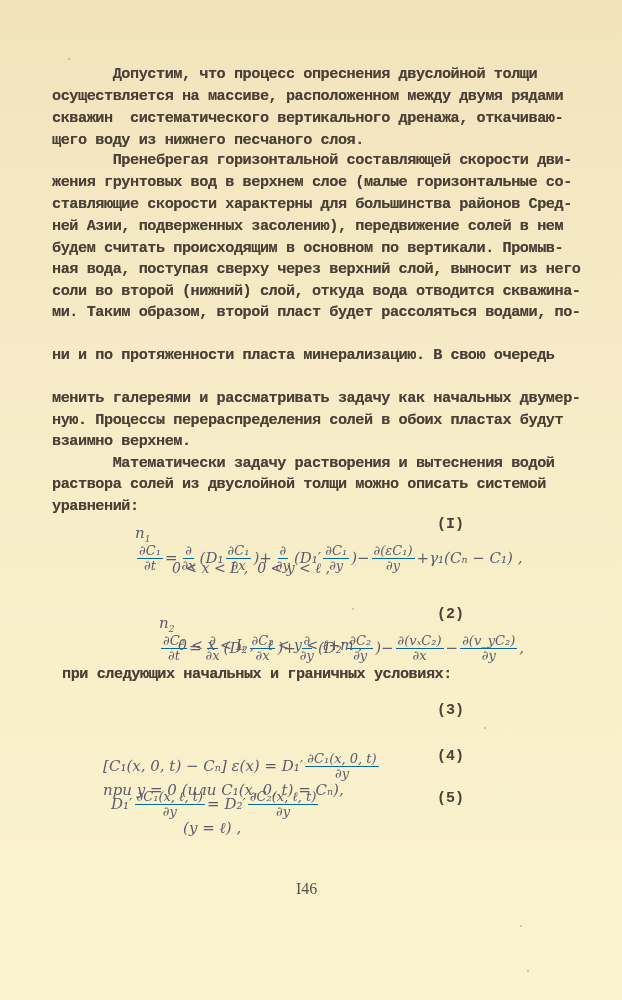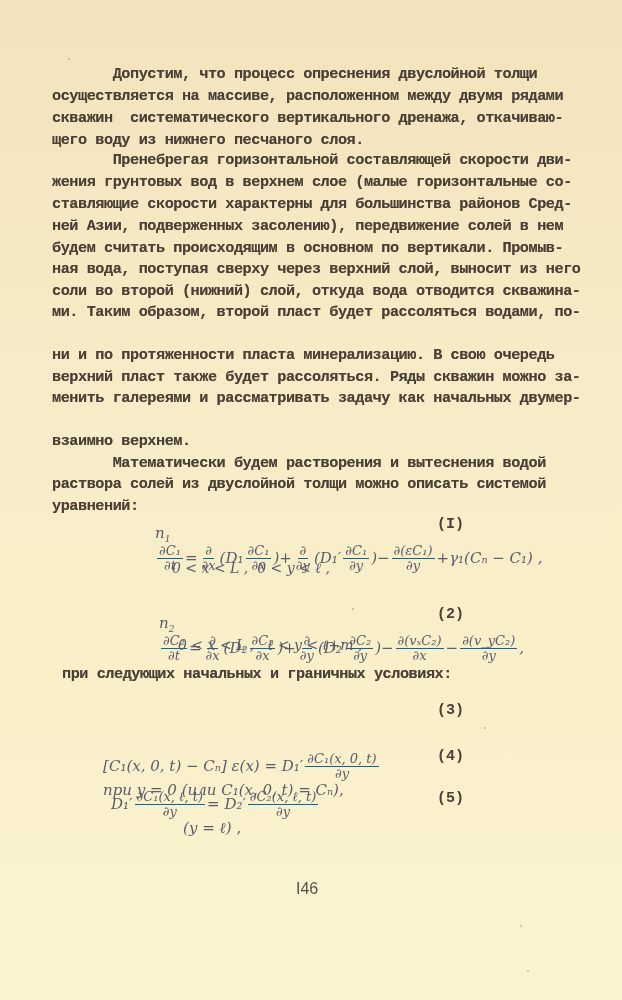--- a/index.html
+++ b/index.html
@@ -31,21 +31,21 @@
     }
     .frac { display: inline-flex; flex-direction: column; align-items: center; vertical-align: middle; margin: 0 2px; font-size: 13px; line-height: 14px; }
     .frac .num { border-bottom: 1px solid #0369a1; padding: 0 2px; }
     .frac .den { padding: 0 2px; }
     .eqnum {
       position: absolute; right: 44px;
       font-family: "Liberation Mono", monospace; font-size: 15px; font-weight: bold; color: #4a4036;
     }
     .pagenum {
       position: absolute; left: 296px; top: 880px;
-      font-family: Liberation Sans, sans-serif; font-size: 16px; color: #5a5048;
+      font-family: Liberation Serif, serif; font-size: 16px; color: #5a5048;
     }
     sub { font-size: 9px; }
     .speck { position: absolute; width: 2px; height: 2px; border-radius: 1px; background: #9b8a68; opacity: 0.55; }
   </style>
 </head>
 <body>
 
 <div class="page">
 
   <div class="tline" style="left:52px;top:64px">       Допустим, что процесс опреснения двуслойной толщи</div>
@@ -55,29 +55,29 @@
 
   <div class="tline" style="left:52px;top:150px">       Пренебрегая горизонтальной составляющей скорости дви-</div>
   <div class="tline" style="left:52px;top:172px">жения грунтовых вод в верхнем слое (малые горизонтальные со-</div>
   <div class="tline" style="left:52px;top:194px">ставляющие скорости характерны для большинства районов Сред-</div>
   <div class="tline" style="left:52px;top:216px">ней Азии, подверженных засолению), передвижение солей в нем</div>
   <div class="tline" style="left:52px;top:238px">будем считать происходящим в основном по вертикали. Промыв-</div>
   <div class="tline" style="left:52px;top:259px">ная вода, поступая сверху через верхний слой, выносит из него</div>
   <div class="tline" style="left:52px;top:281px">соли во второй (нижний) слой, откуда вода отводится скважина-</div>
   <div class="tline" style="left:52px;top:302px">ми. Таким образом, второй пласт будет рассоляться водами, по-</div>
   <div class="tline" style="left:52px;top:345px">ни и по протяженности пласта минерализацию. В свою очередь</div>
-  <div class="tline" style="left:52px;top:367px">верхний пласт также будет рассоляться. Ряды скважин можно за-</div>
   <div class="tline" style="left:52px;top:388px">менить галереями и рассматривать задачу как начальных двумер-</div>
+  <div class="tline" style="left:52px;top:410px">ную. Процессы перераспределения солей в обоих пластах будут</div>
   <div class="tline" style="left:52px;top:431px">взаимно верхнем.</div>
 
-  <div class="tline" style="left:52px;top:453px">       Математически будем растворения и вытеснения водой</div>
+  <div class="tline" style="left:52px;top:453px">       Математически задачу растворения и вытеснения водой</div>
   <div class="tline" style="left:52px;top:474px">раствора солей из двуслойной толщи можно описать системой</div>
   <div class="tline" style="left:52px;top:496px">уравнений:</div>
 
-  <div class="hand" style="left:136px;top:506px">
+  <div class="hand" style="left:116px;top:506px">
     <span>n</span><sub>1</sub>
     <span class="frac"><span class="num">∂C₁</span><span class="den">∂t</span></span>=<span class="frac"><span class="num">∂</span><span class="den">∂x</span></span><span>(D₁</span><span class="frac"><span class="num">∂C₁</span><span class="den">∂x</span></span><span>)</span>+<span class="frac"><span class="num">∂</span><span class="den">∂y</span></span><span>(D₁′</span><span class="frac"><span class="num">∂C₁</span><span class="den">∂y</span></span><span>)</span>−<span class="frac"><span class="num">∂(εC₁)</span><span class="den">∂y</span></span><span>+γ₁(Cₙ − C₁) ,</span>
   </div>
   <div class="eqnum" style="top:516px">(I)</div>
 
   <div class="hand" style="left:172px;top:560px;font-size:14px">0 &lt; x &lt; L ,  0 &lt; y &lt; ℓ ,</div>
 
   <div class="hand" style="left:140px;top:596px">
     <span>n</span><sub>2</sub>
     <span class="frac"><span class="num">∂C₂</span><span class="den">∂t</span></span>=<span class="frac"><span class="num">∂</span><span class="den">∂x</span></span><span>(D₂</span><span class="frac"><span class="num">∂C₂</span><span class="den">∂x</span></span><span>)</span>+<span class="frac"><span class="num">∂</span><span class="den">∂y</span></span><span>(D₂′</span><span class="frac"><span class="num">∂C₂</span><span class="den">∂y</span></span><span>)</span>−<span class="frac"><span class="num">∂(vₓC₂)</span><span class="den">∂x</span></span>−<span class="frac"><span class="num">∂(v_yC₂)</span><span class="den">∂y</span></span><span>,</span>

